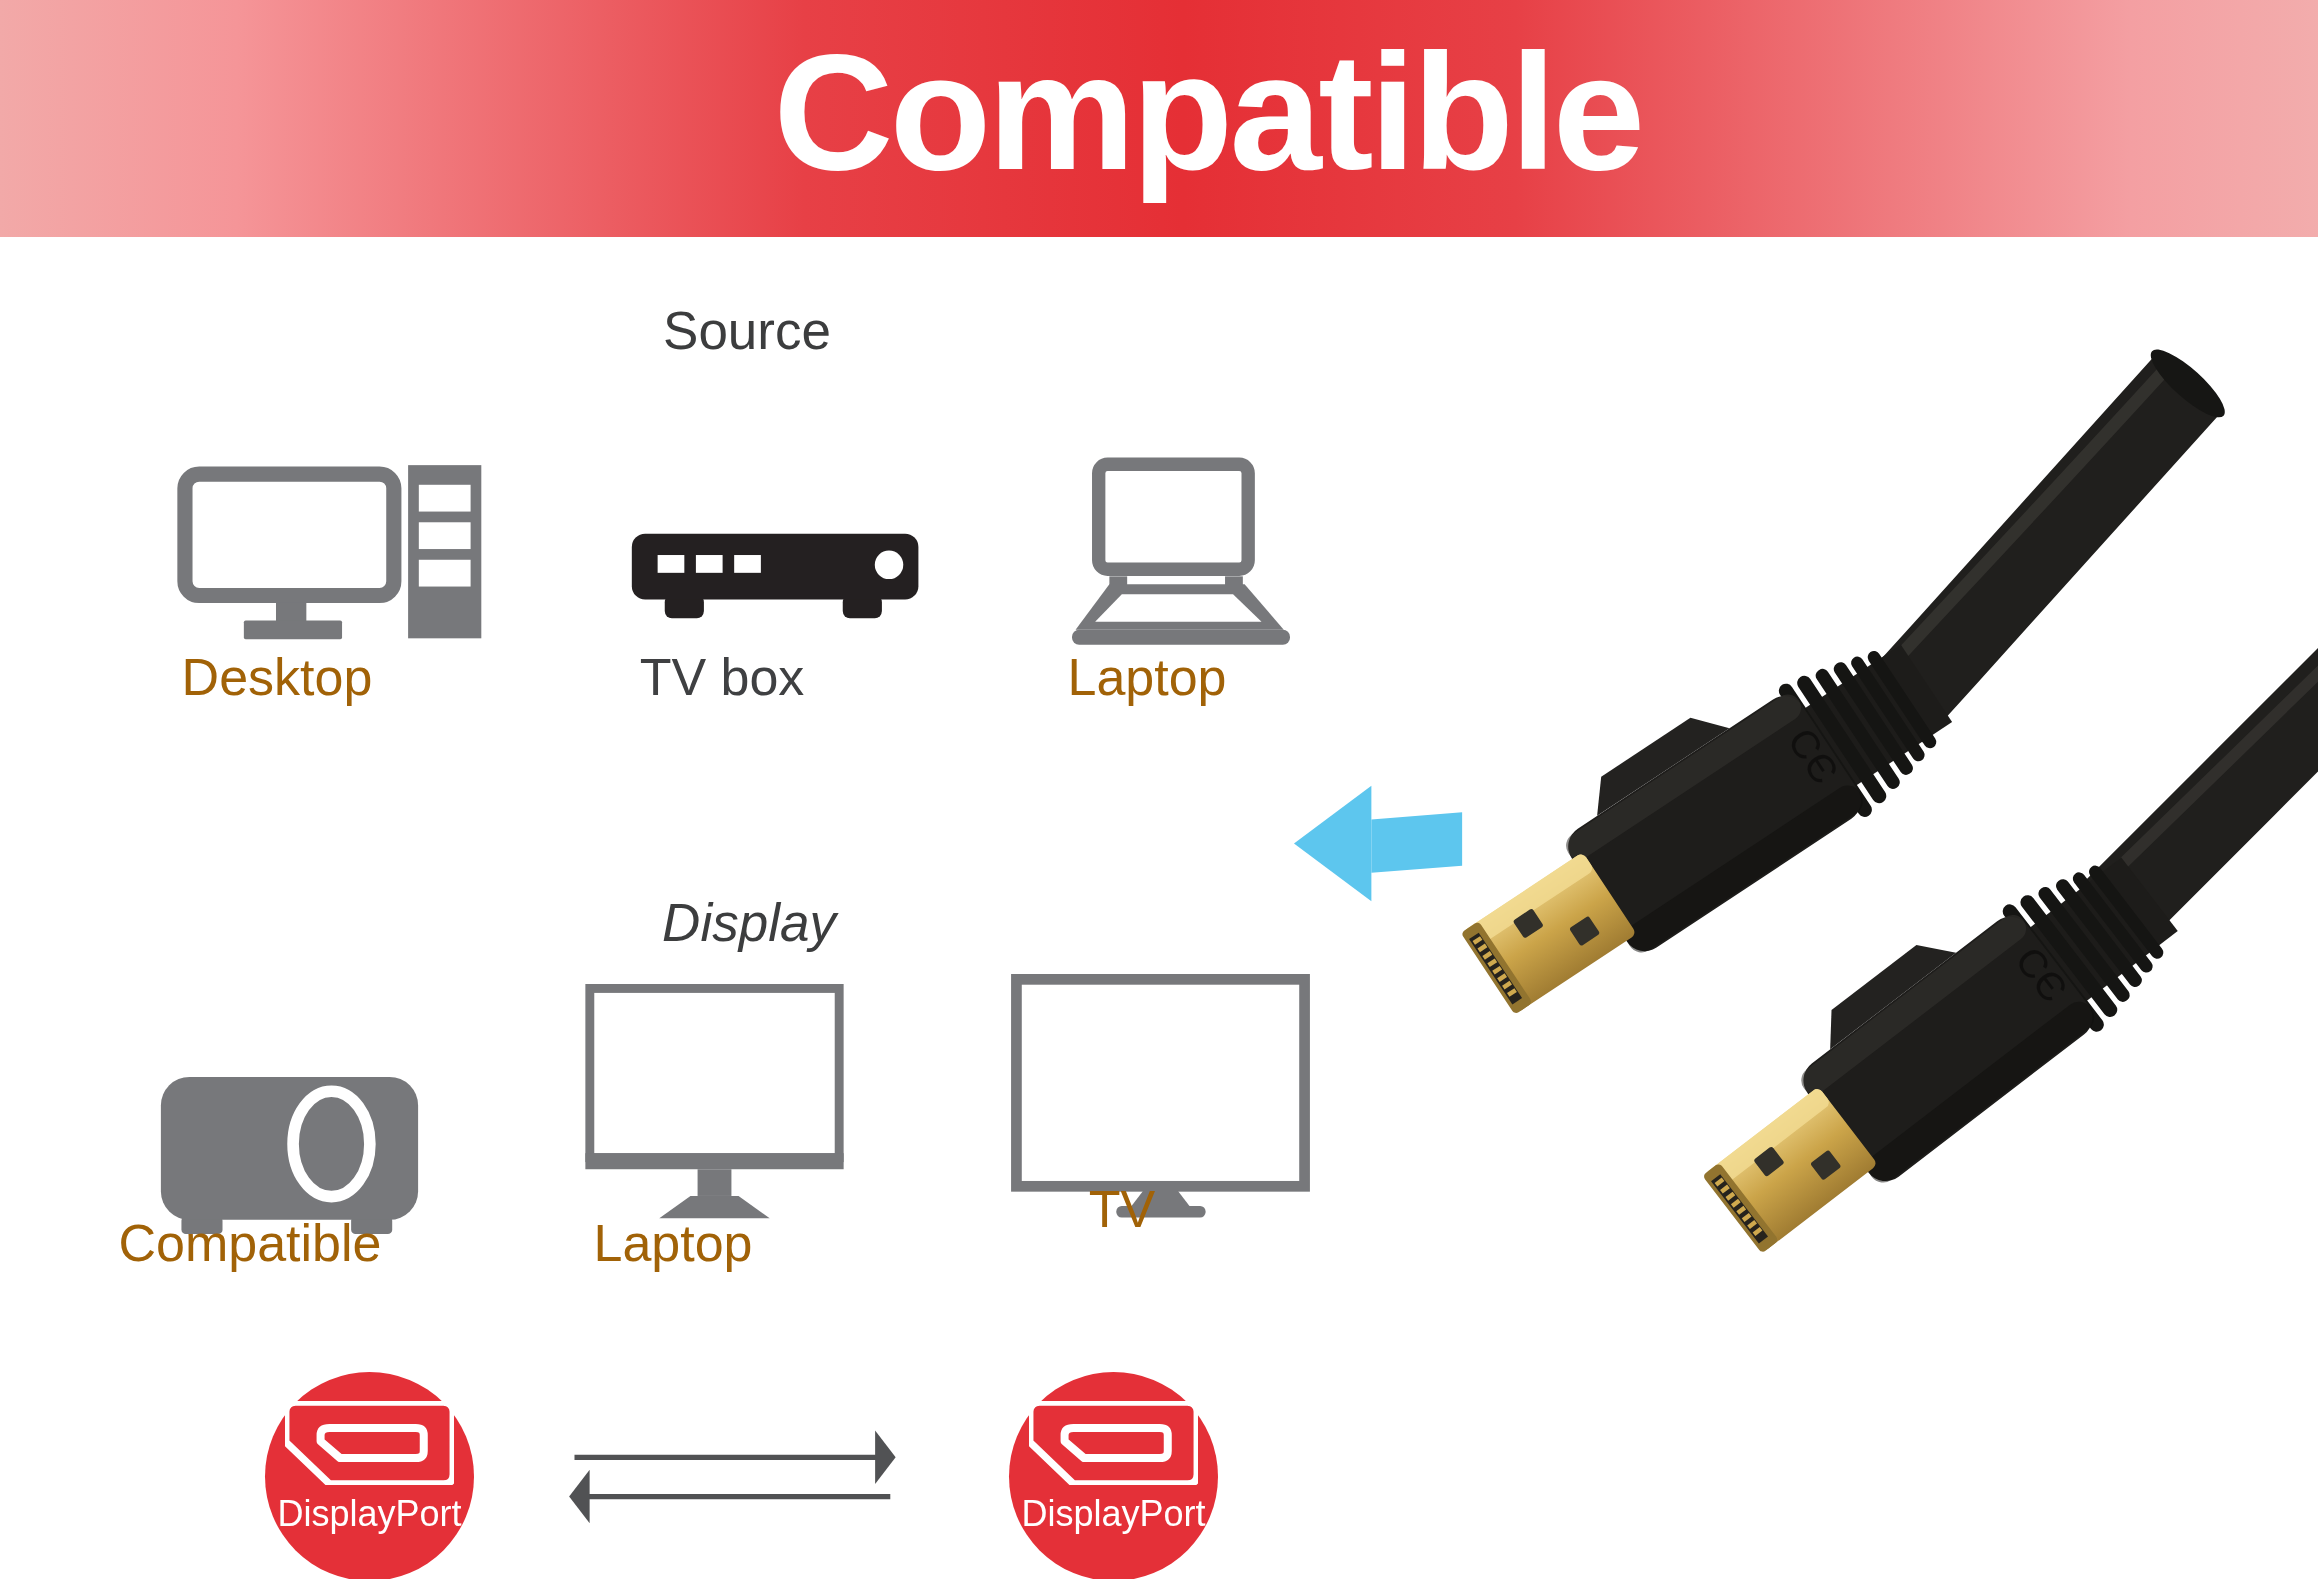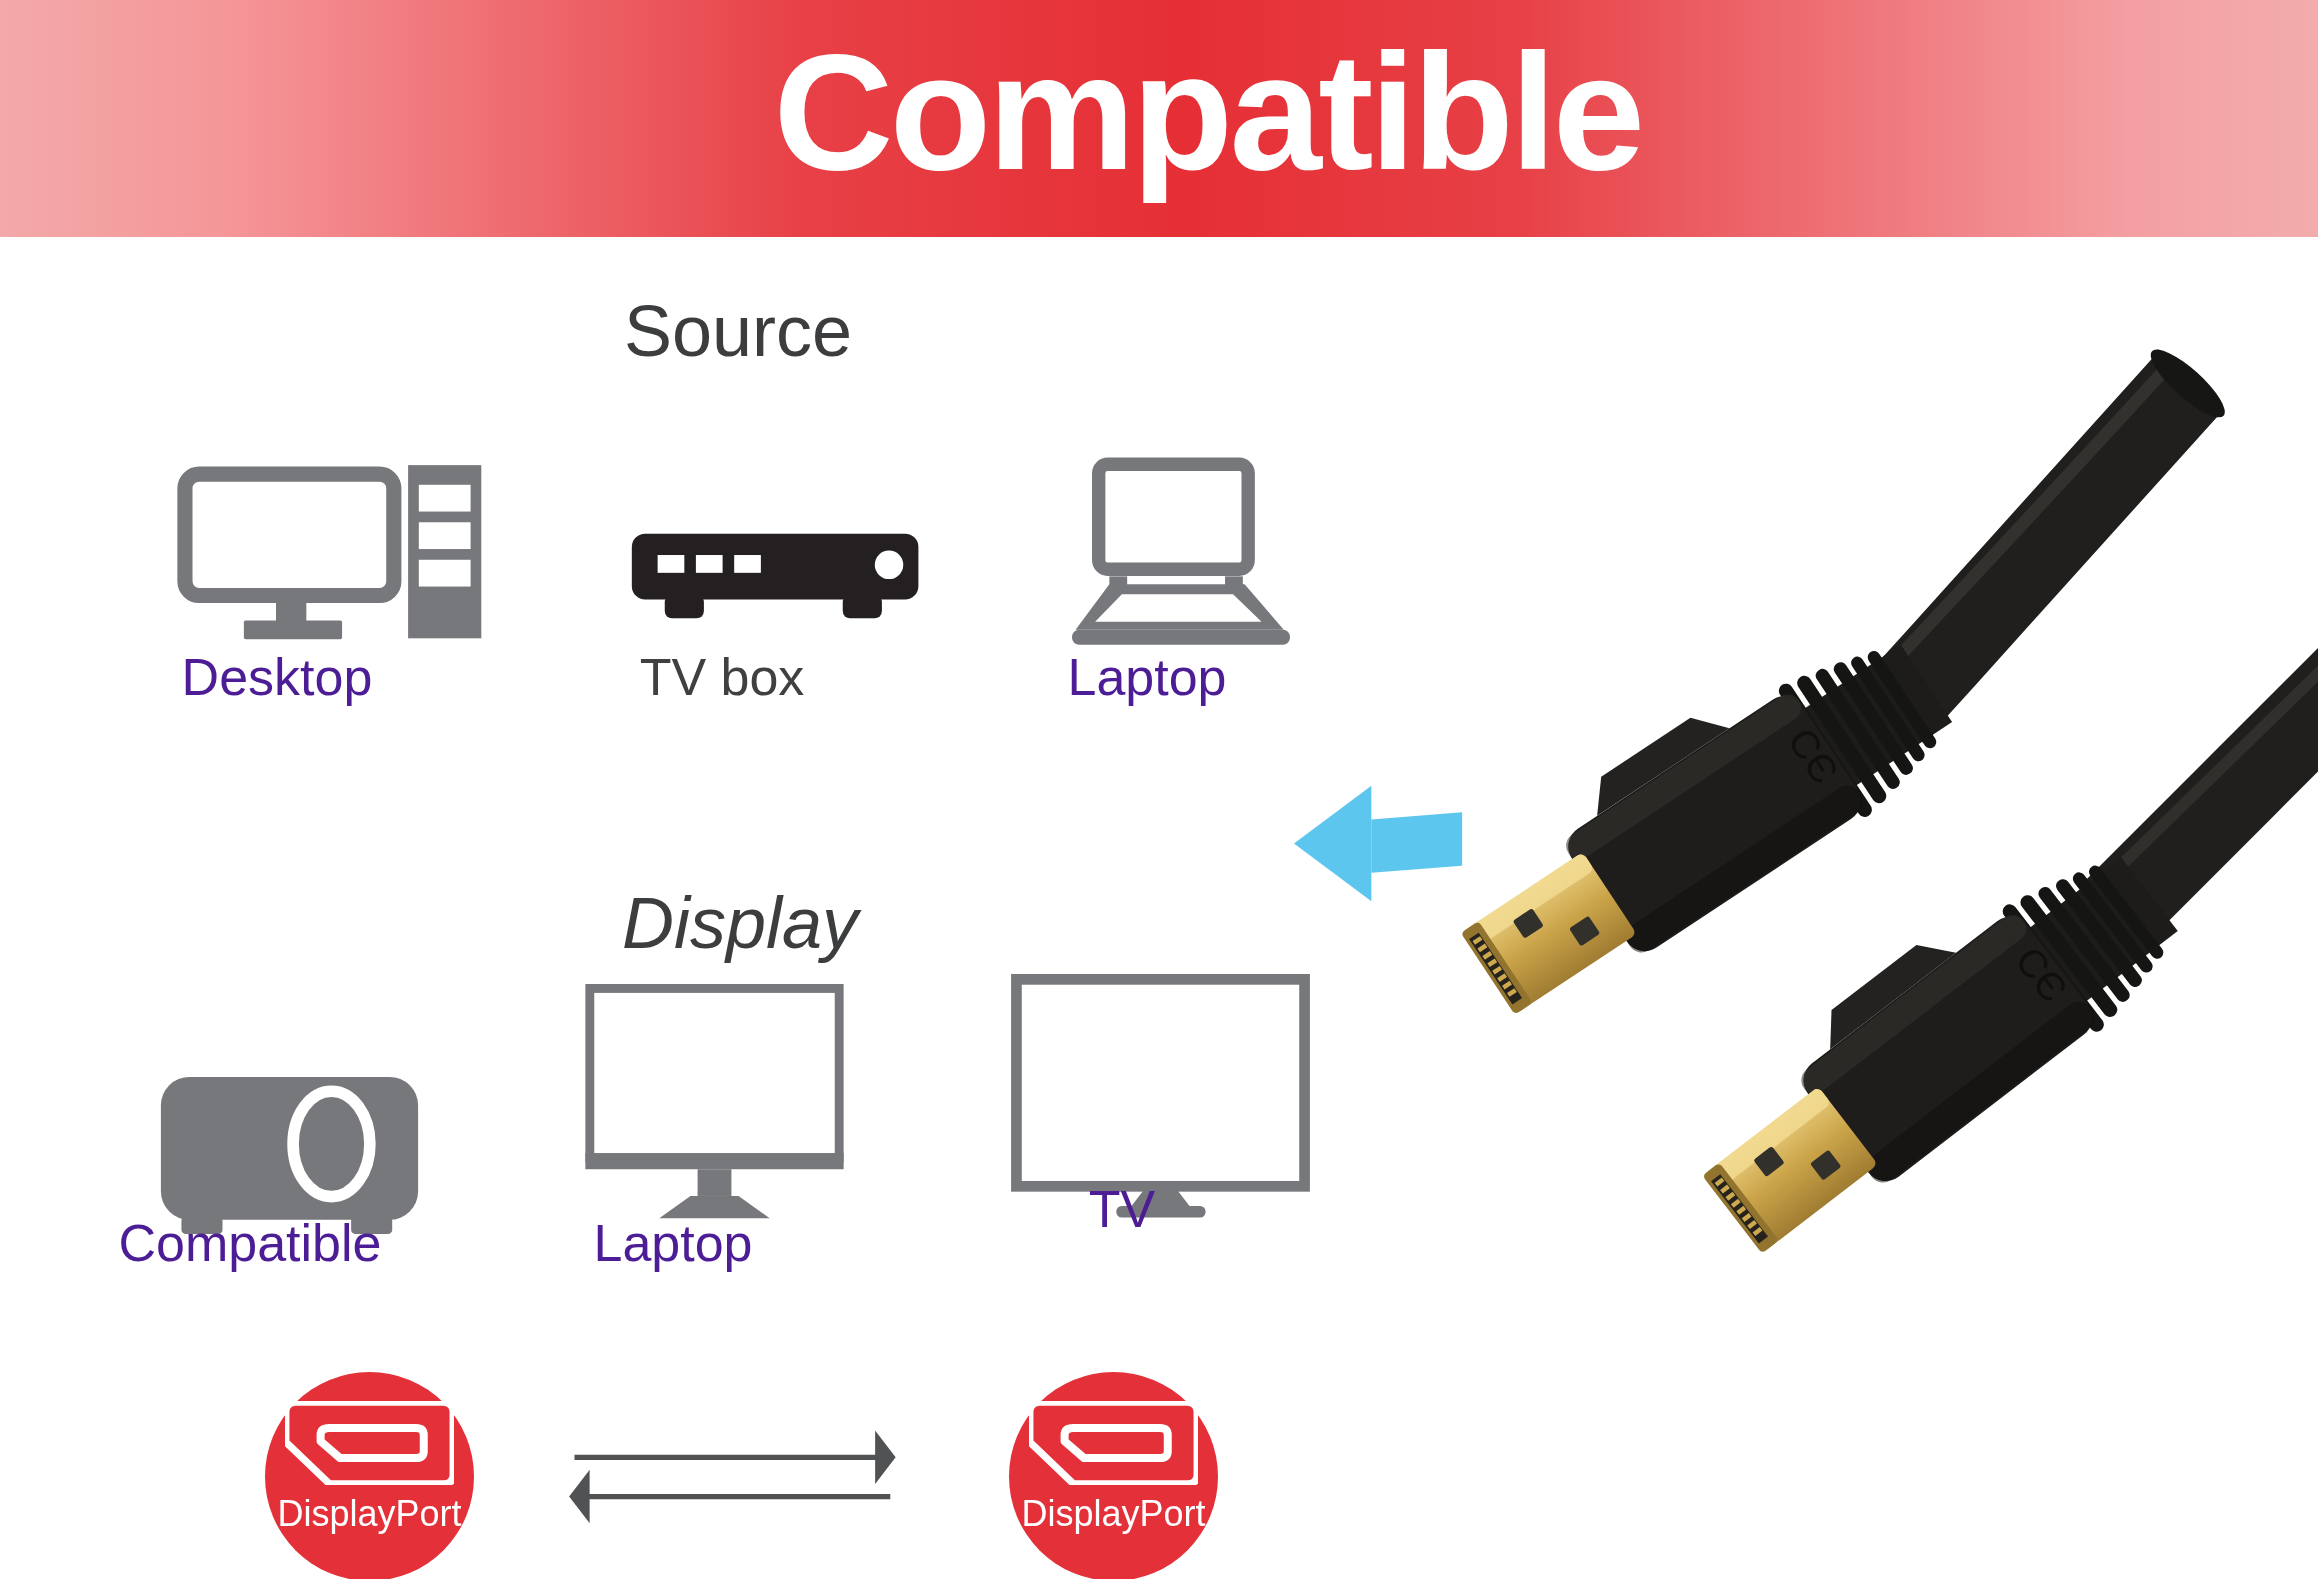--- a/index.html
+++ b/index.html
@@ -12,29 +12,29 @@
     position:absolute;left:0;top:0;width:2319px;height:237px;
     background:linear-gradient(90deg,#f2a9a8 0%,#f59598 10%,#e74046 34%,#e52f35 50%,#e74046 64%,#f49fa2 90%,#f2b0af 100%);
     display:flex;align-items:center;justify-content:center;padding-left:48px;
   }
   .banner h1{
     margin:0;color:#ffffff;font-size:166px;font-weight:bold;letter-spacing:-3.6px;line-height:1;
     padding-bottom:12.5px;
   }
   
   .sec-heading{
-    position:absolute;transform:translateX(-50%);margin:0;
-    color:#3c3d3e;font-size:72px;font-weight:400;line-height:1;white-space:nowrap;
+    position:absolute;transform:translateX(-50%);margin:9px;
+    color:#3c3d3e;font-size:53px;font-weight:400;line-height:1;white-space:nowrap;
   }
   
   .fig{position:absolute;}
   .fig svg{display:block;}
   .icon-label{
     position:absolute;transform:translateX(-50%);white-space:nowrap;
-    color:#4c1d95;font-size:52px;line-height:1;font-weight:400;
+    color:#a16207;font-size:52px;line-height:1;font-weight:400;
   }
   .icon-label--dark{color:#3f4042;}
   
   .dp-badge{
     position:absolute;width:209px;height:209px;border-radius:50%;background:#e43038;
     display:flex;flex-direction:column;align-items:center;
   }
   .dp-badge svg{margin-top:28.5px;}
   .dp-badge .dp-label{
     margin-top:11.6px;color:#ffffff;font-size:36px;line-height:1;letter-spacing:0px;font-weight:400;

